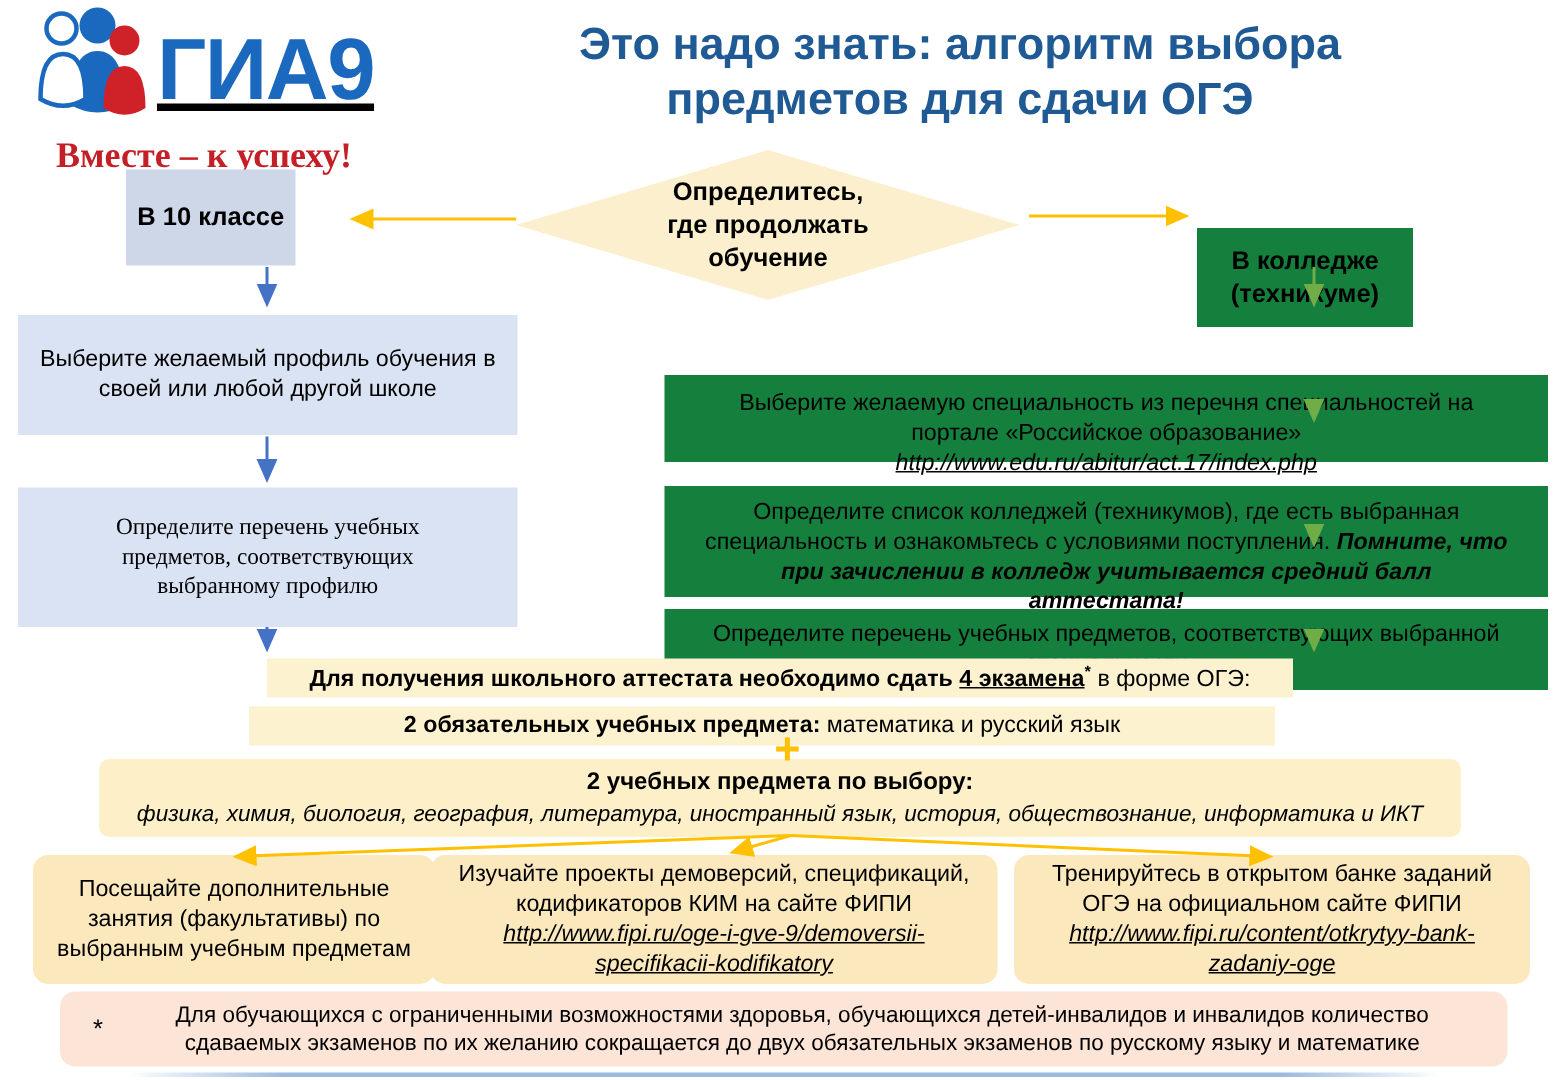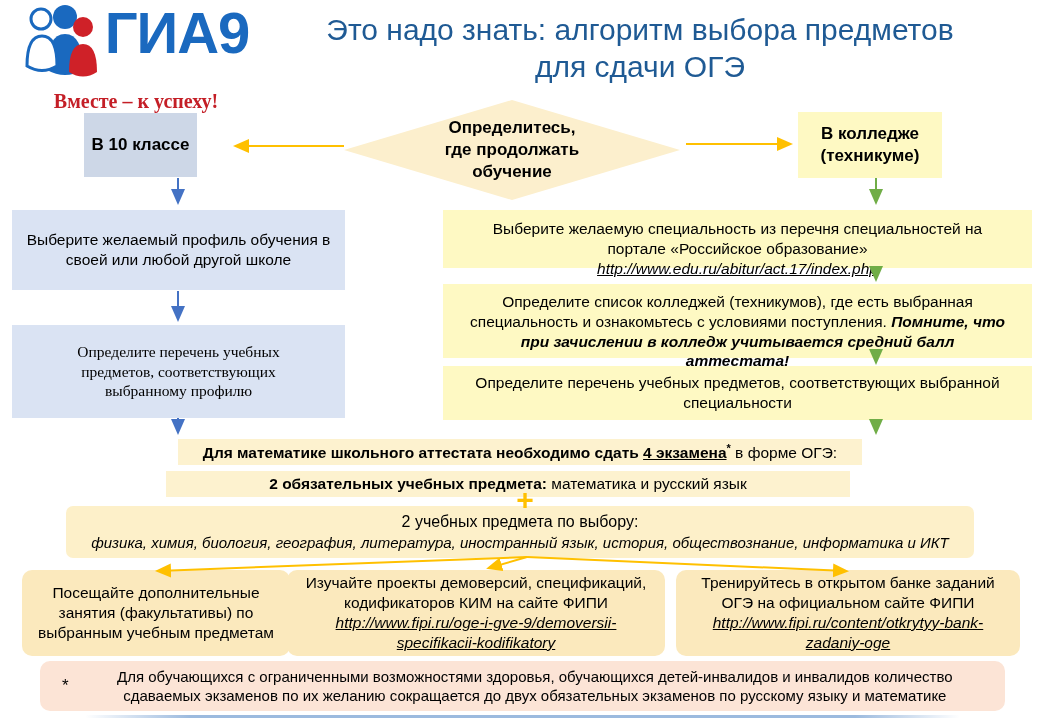--- a/index.html
+++ b/index.html
@@ -8,35 +8,35 @@
     font-family:"Liberation Sans",sans-serif;color:#000;overflow:hidden;
   }
   .abs{position:absolute;box-sizing:border-box;}
   .box{
     position:absolute;box-sizing:border-box;display:flex;flex-direction:column;
     align-items:center;justify-content:center;text-align:center;line-height:1.28;
   }
   
   .bg-blue-head{background:#cdd7e7;}
   .bg-blue{background:#dae3f3;}
-  .bg-green{background:#fef9c3;}
+  .bg-green{background:#15803d;margin-top:40px;}
   .bg-bar{background:#fdf2cf;}
   .bg-elective{background:#fdf0c9;border-radius:7px;}
   .bg-tip{background:#fbe9bd;border-radius:10px;}
   .bg-footnote{background:#fce4d6;border-radius:10px;}
 
   
   .logo{left:10px;top:4px;width:252px;display:flex;flex-direction:column;align-items:center;}
-  .logo-row{display:flex;}
+  .logo-row{display:flex;align-items:center;text-decoration:underline;}
   .logo-name{font-size:58px;font-weight:bold;color:#1a69bf;line-height:1;letter-spacing:-1px;}
-  .logo-slogan{font-family:"Liberation Serif",serif;font-weight:bold;font-size:20px;color:#c41e26;margin-top:2px;}
+  .logo-slogan{font-family:"Liberation Serif",serif;font-weight:bold;font-size:24px;color:#c41e26;margin-top:2px;}
 
   
   .title{
-    left:320px;top:12px;width:640px;text-align:center;font-weight:normal;
+    left:320px;top:12px;width:640px;text-align:center;font-weight:bold;
     font-size:30px;line-height:1.23;color:#1f5a94;
   }
 
   
   .diamond{
     left:344px;top:100px;width:336px;height:100px;background:#fcefcd;
     clip-path:polygon(50% 0,100% 50%,50% 100%,0 50%);
     display:flex;align-items:center;justify-content:center;
   }
   .diamond-text{font-weight:bold;font-size:17px;line-height:1.3;text-align:center;}
@@ -51,21 +51,21 @@
   .bar{flex-direction:row;font-size:15.5px;}
   .b{font-weight:bold;}
   .u{text-decoration:underline;}
   .sup{vertical-align:super;font-size:11px;font-weight:bold;}
 
   .plus{
     left:505px;top:488px;width:40px;text-align:center;color:#ffc000;
     font-size:30px;font-weight:bold;line-height:24px;z-index:6;
   }
 
-  .elective-title{font-weight:normal;font-size:16px;}
+  .elective-title{font-weight:bold;font-size:16px;}
   .elective-list{font-size:15px;margin-top:1px;font-style:italic;}
 
   .tip{font-size:15.5px;padding:6px 10px;}
 
   .footnote{
     left:40px;top:661px;width:965px;height:50px;display:flex;flex-direction:row;
     align-items:center;padding:0 18px 0 22px;font-size:15px;text-align:center;
   }
   .footnote-marker{font-size:17px;margin-right:14px;flex:0 0 auto;}
   .footnote-text{flex:1;line-height:1.3;}
@@ -136,21 +136,21 @@
   <div class="box bg-green step-text" style="left:443px;top:284px;width:589px;height:74px;padding:0 24px;display:block;padding-top:8px;">
     <span>Определите список колледжей (техникумов), где есть выбранная специальность и ознакомьтесь с условиями поступления. </span><span class="em-bi">Помните, что при зачислении в колледж  учитывается средний балл аттестата!</span>
   </div>
 
   <div class="box bg-green step-text" style="left:443px;top:366px;width:589px;height:54px;padding:0 28px;">
     <span>Определите перечень учебных предметов, соответствующих выбранной специальности</span>
   </div>
 
   <div class="box bg-bar bar" style="left:178px;top:439px;width:684px;height:26px;">
     <span>
-      <span class="b">Для математике школьного аттестата необходимо сдать </span><span class="b u">4 экзамена</span><span class="sup">*</span><span> в форме ОГЭ:</span>
+      <span class="b">Для получения школьного аттестата необходимо сдать </span><span class="b u">4 экзамена</span><span class="sup">*</span><span> в форме ОГЭ:</span>
     </span>
   </div>
 
   <div class="box bg-bar bar" style="left:166px;top:471px;width:684px;height:26px;">
     <span>
       <span class="b">2 обязательных учебных предмета:</span><span> математика и русский язык</span>
     </span>
   </div>
 
   <div class="abs plus">+</div>

